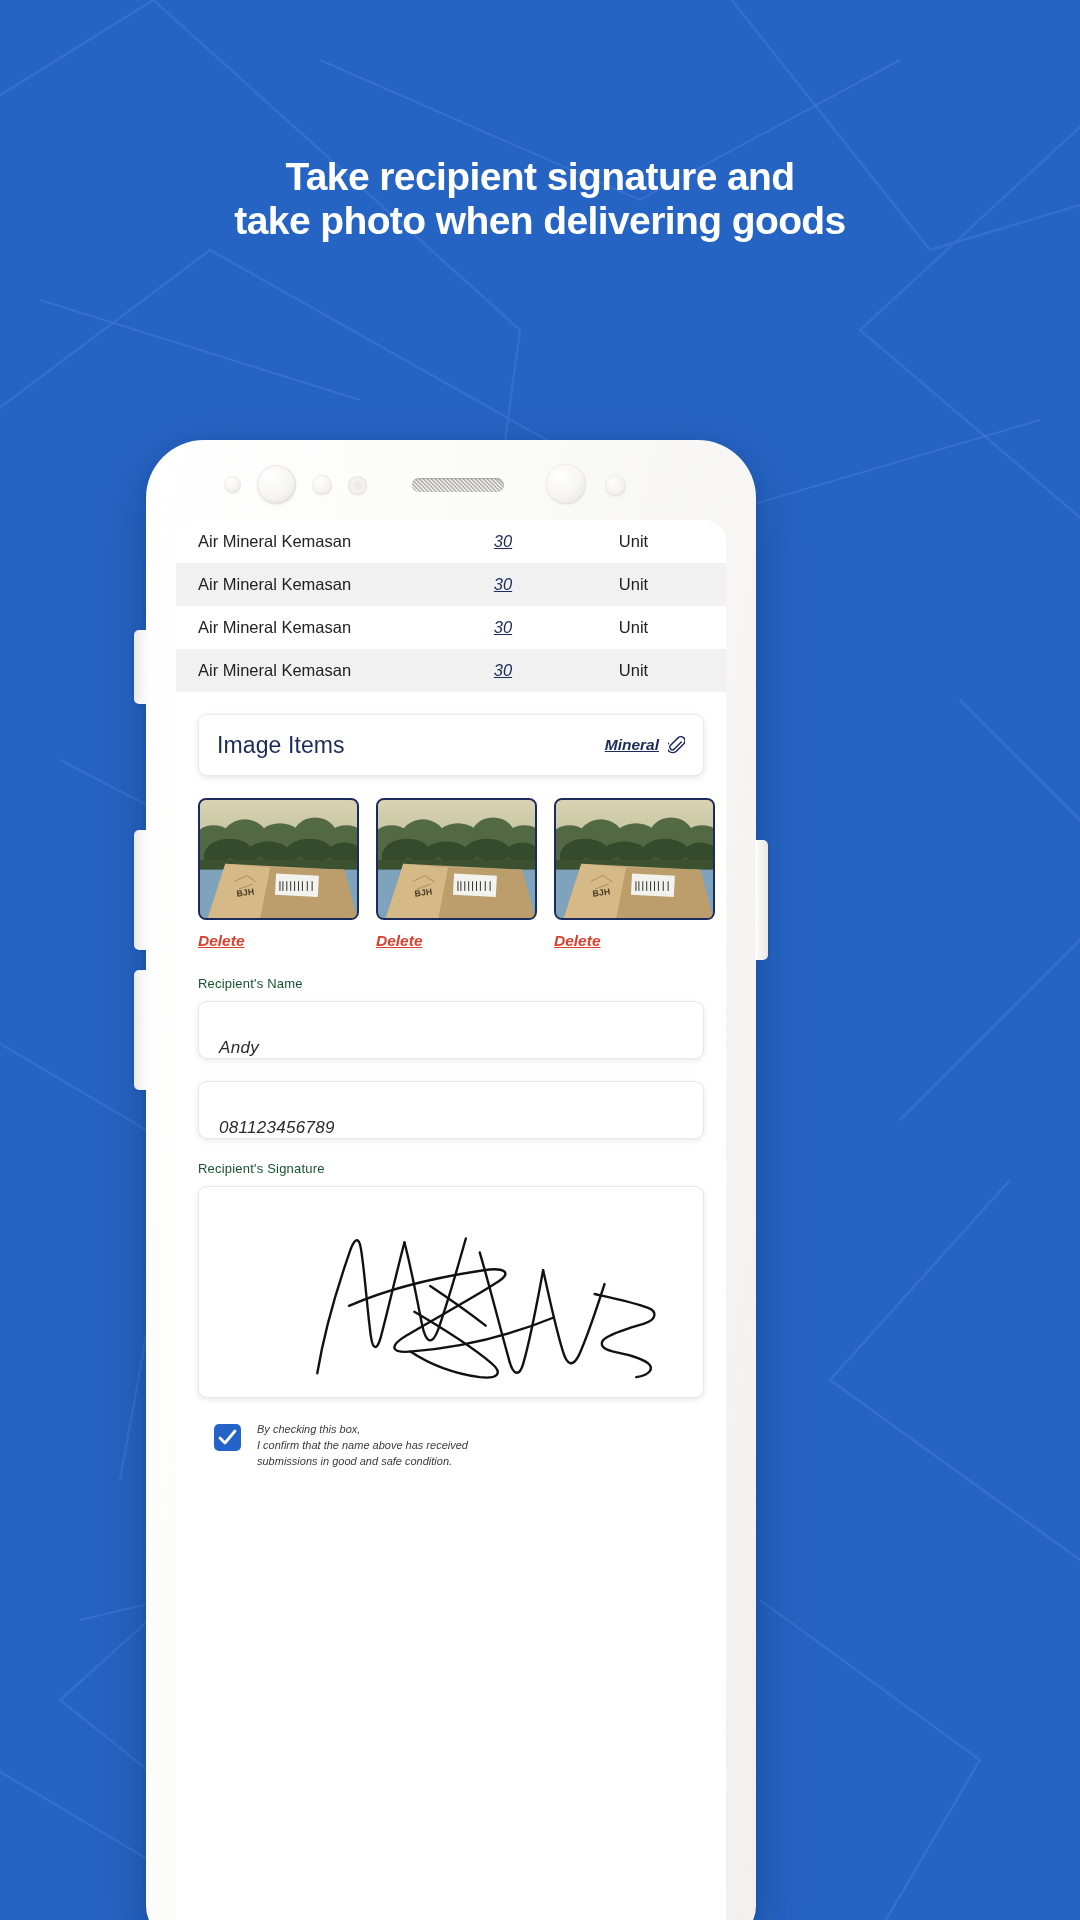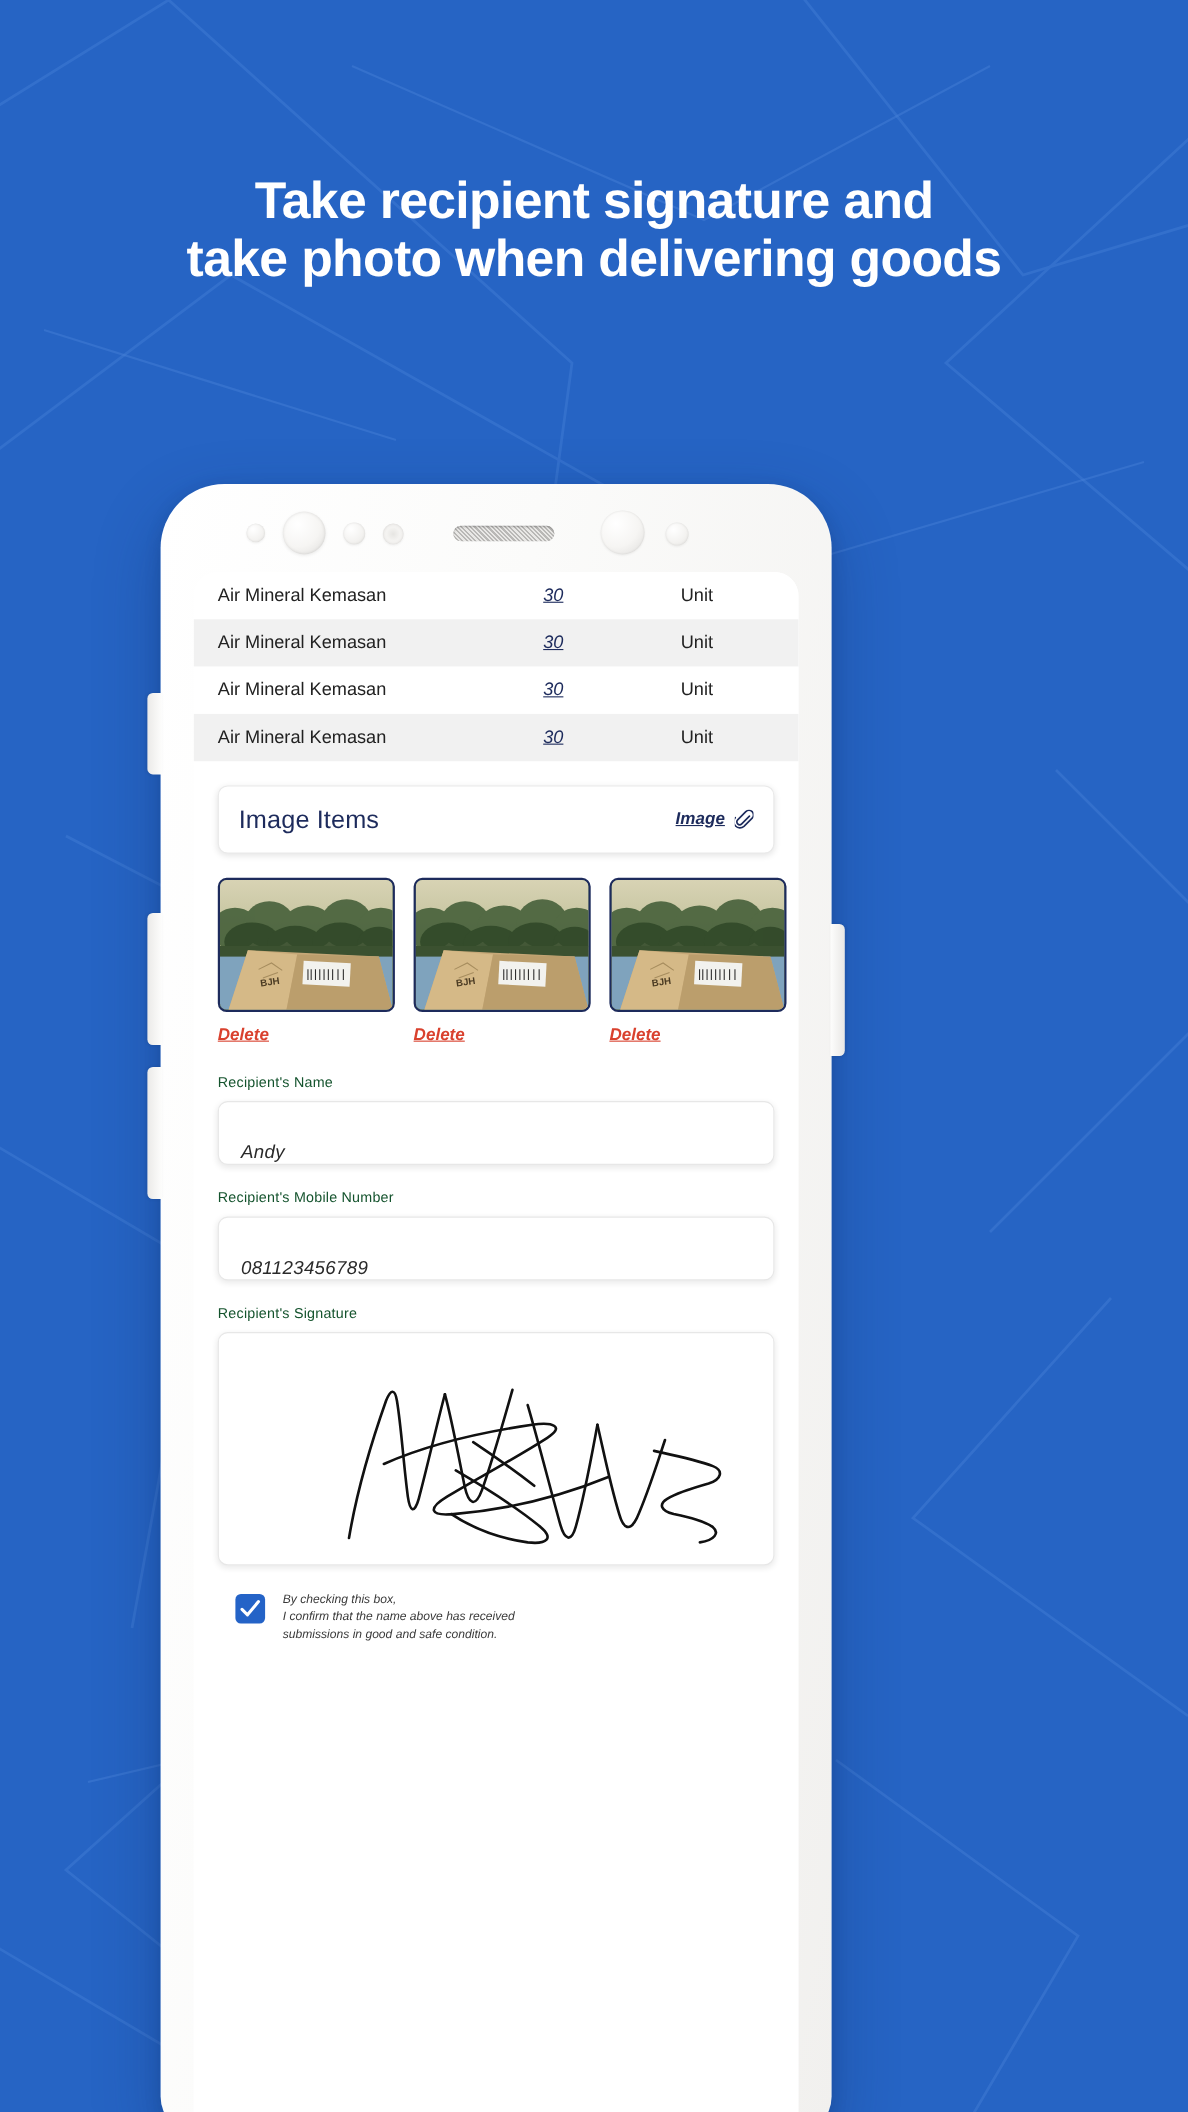--- a/index.html
+++ b/index.html
@@ -28,21 +28,21 @@
   
   #headline {
     position: absolute;
     top: 155px;
     left: 0;
     width: 1080px;
     text-align: center;
     z-index: 3;
     color: #ffffff;
     font-weight: bold;
-    font-size: 47px;
+    font-size: 39px;
     line-height: 1.13;
     letter-spacing: -0.6px;
   }
   #headline .line { display: block; }
 
   
   #phone {
     position: absolute;
     left: 146px;
     top: 440px;
@@ -354,21 +354,21 @@
             <div class="item-name">Air Mineral Kemasan</div>
             <div class="item-qty">30</div>
             <div class="item-unit">Unit</div>
           </div>
 
         </div>
 
         <div class="card">
           <div class="card-title">Image Items</div>
           <div class="attach-group">
-            <span class="attach-link">Image</span>
+            <span class="attach-link">Mineral</span>
             <svg class="clip-icon" width="17" height="19" viewBox="0 0 17 19" fill="none" stroke="#1d2b5c" stroke-width="1.5" stroke-linecap="round" stroke-linejoin="round">
               <path d="M13.3 6.0 L6.3 13.0 a2.6 2.6 0 0 1-3.7-3.7 L10.0 1.9 a4.1 4.1 0 0 1 5.8 5.8 L8.3 15.2 a5.6 5.6 0 0 1-7.9-7.9"></path>
             </svg>
           </div>
         </div>
 
         <div class="thumbs">
 
           <div class="thumb-wrap">
             <div class="thumb">
@@ -525,21 +525,20 @@
 
         </div>
 
         <div class="form">
 
           <div class="field-label">Recipient's Name</div>
           <div class="field-box">
             <span class="field-value">Andy</span>
           </div>
 
-          <div class="field-label">Recipient's Mobile Number</div>
           <div class="field-box">
             <span class="field-value">081123456789</span>
           </div>
 
           <div class="field-label">Recipient's Signature</div>
           <div class="sign-box">
             <svg viewBox="0 0 506 212">
               <g fill="none" stroke="#111111" stroke-width="2.4" stroke-linecap="round" stroke-linejoin="round">
                 <path d="M118,188 C126,140 140,96 152,62 C156,52 160,50 162,62 C166,86 168,120 172,150 C174,164 178,166 182,152 C190,122 198,86 206,56"></path>
                 <path d="M206,56 C212,78 218,110 224,140 C228,158 234,160 240,144 C250,116 260,80 268,52"></path>

